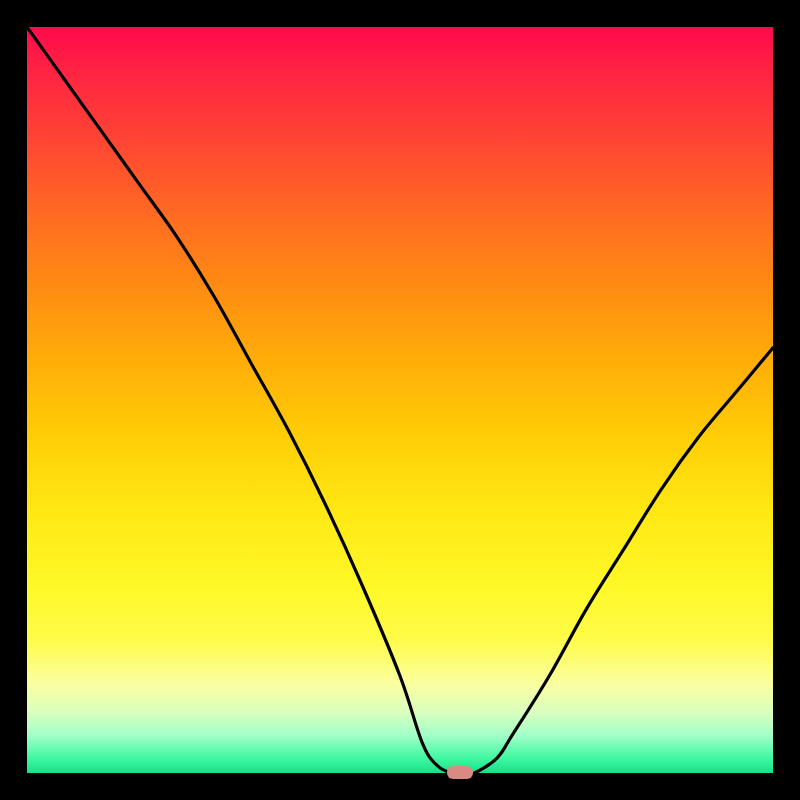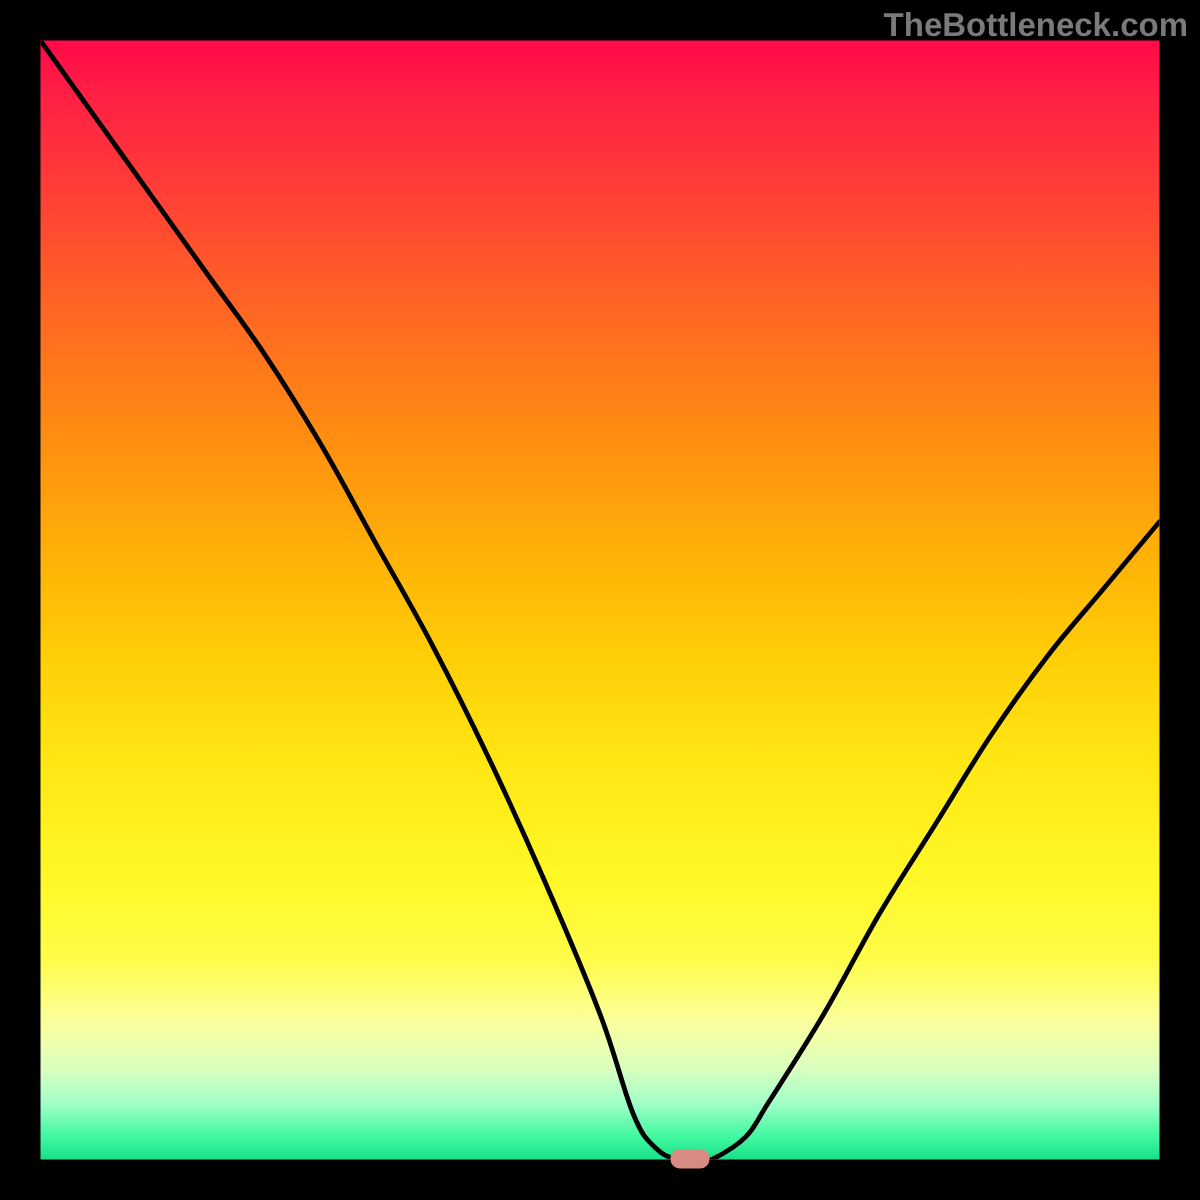--- a/index.html
+++ b/index.html
@@ -68,14 +68,13 @@
 </head>
 <body>
 
 <div class="chart-container">
   <div class="plot-area">
     <svg class="curve" viewBox="0 0 746 746">
       <path d="M 0 0 C 6.714 9.399599999999984 23.872000000000003 33.4207999999999 37.300000000000004 52.219999999999914 C 50.72800000000001 71.01919999999993 61.17200000000001 85.64080000000004 74.60000000000001 104.44000000000005 C 88.028 123.23920000000007 98.472 137.86079999999998 111.89999999999999 156.65999999999997 C 125.32799999999999 175.45919999999995 135.77200000000002 188.738 149.20000000000002 208.88 C 162.62800000000001 229.022 173.072 245.7324 186.5 268.56 C 199.928 291.3876 210.37199999999999 311.5296 223.79999999999998 335.7 C 237.22799999999998 359.87039999999996 247.67199999999997 377.3268 261.09999999999997 402.84 C 274.52799999999996 428.35319999999996 284.97200000000004 449.2412 298.40000000000003 477.44 C 311.82800000000003 505.6388 322.272 528.6156 335.7 559.5 C 349.128 590.3844 362.2576 620.8212 373 649.02 C 383.7424 677.2188 388.666 700.0464 395.38 716.16 C 402.094 732.2736 404.9288 733.1687999999999 410.3 738.54 C 415.6712 743.9112 419.8488 744.6572 425.21999999999997 746 C 430.59119999999996 747.3428 436.1116 746 440.14 746 C 444.16839999999996 746 442.2288 748.6856 447.59999999999997 746 C 452.97119999999995 743.3144 463.266 737.794 469.98 731.08 C 476.694 724.3660000000001 475.50040000000007 723.4708 484.90000000000003 708.7 C 494.2996 693.9292 508.77199999999993 671.8475999999999 522.1999999999999 649.02 C 535.6279999999999 626.1924 546.072 604.7076 559.5 581.88 C 572.928 559.0524 583.3720000000001 543.6848 596.8000000000001 522.2 C 610.2280000000001 500.71520000000004 620.672 482.662 634.1 462.52 C 647.528 442.378 657.972 427.7564 671.4 410.3 C 684.828 392.84360000000004 695.2719999999999 381.65360000000004 708.6999999999999 365.54 C 722.1279999999999 349.4264 739.286 328.83680000000004 746 320.78000000000003" stroke="#000" stroke-width="3.2" fill="none" stroke-linecap="round"></path>
     </svg>
     <div class="marker" style="left: 419.68px; top: 739px; background: rgb(217, 138, 130);"></div>
   </div>
-  <div class="watermark">TheBottleneck.com</div>
 </div>
 
 </body></html>

